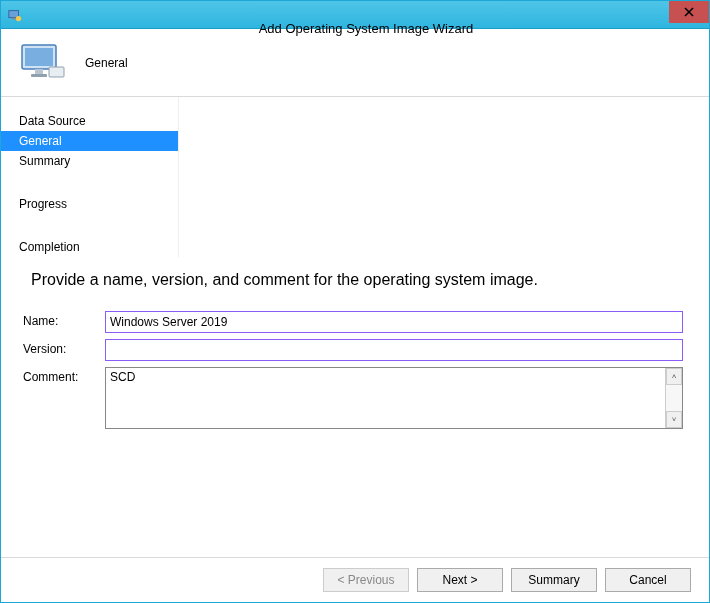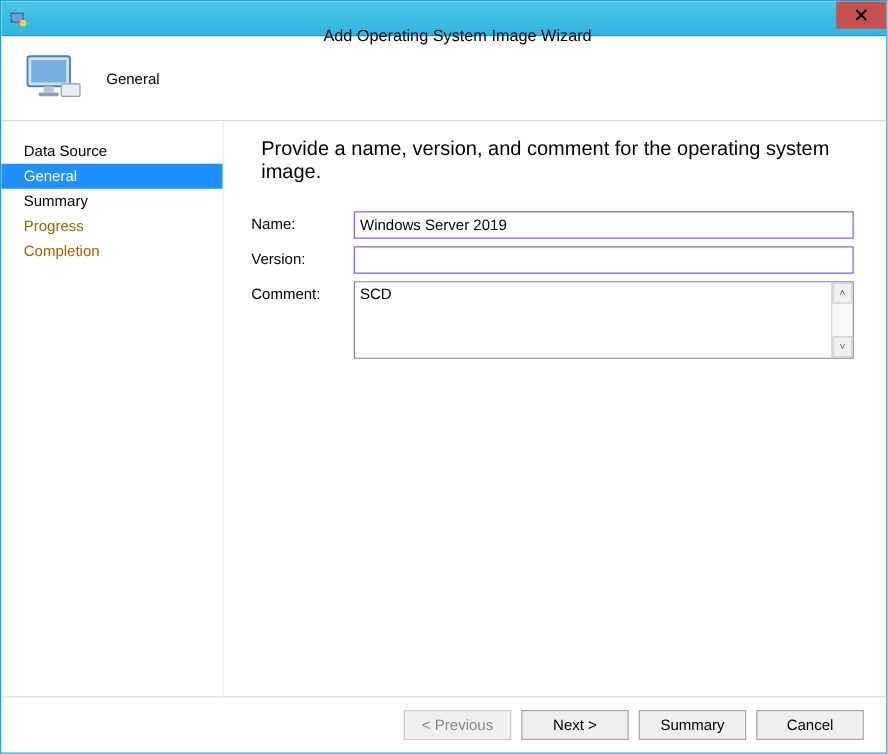--- a/index.html
+++ b/index.html
@@ -47,33 +47,34 @@
       border-bottom: 1px solid #d9d9d9;
     }
     .header-icon {
       width: 48px; height: 48px;
       margin-right: 18px;
     }
     .header-label { font-size: 12px; color: #000; }
     .content {
       display: flex;
       height: 460px;
+      flex-direction: column;
     }
     .sidebar {
       width: 178px;
       padding-top: 14px;
       border-right: 1px solid #eee;
     }
     .sidebar-item {
       padding: 3px 0 3px 18px;
       color: #000;
       cursor: pointer;
       font-size: 12px;
     }
-    .sidebar-item.disabled { color: #a16207; }
+    .sidebar-item.disabled { color: #000000; margin-top: 23px; }
     .sidebar-item.active {
       background: #1e90ff;
       color: #fff;
     }
     .main {
       flex: 1;
       padding: 14px 26px 0 22px;
     }
     .page-title {
       color: #0078d7;

